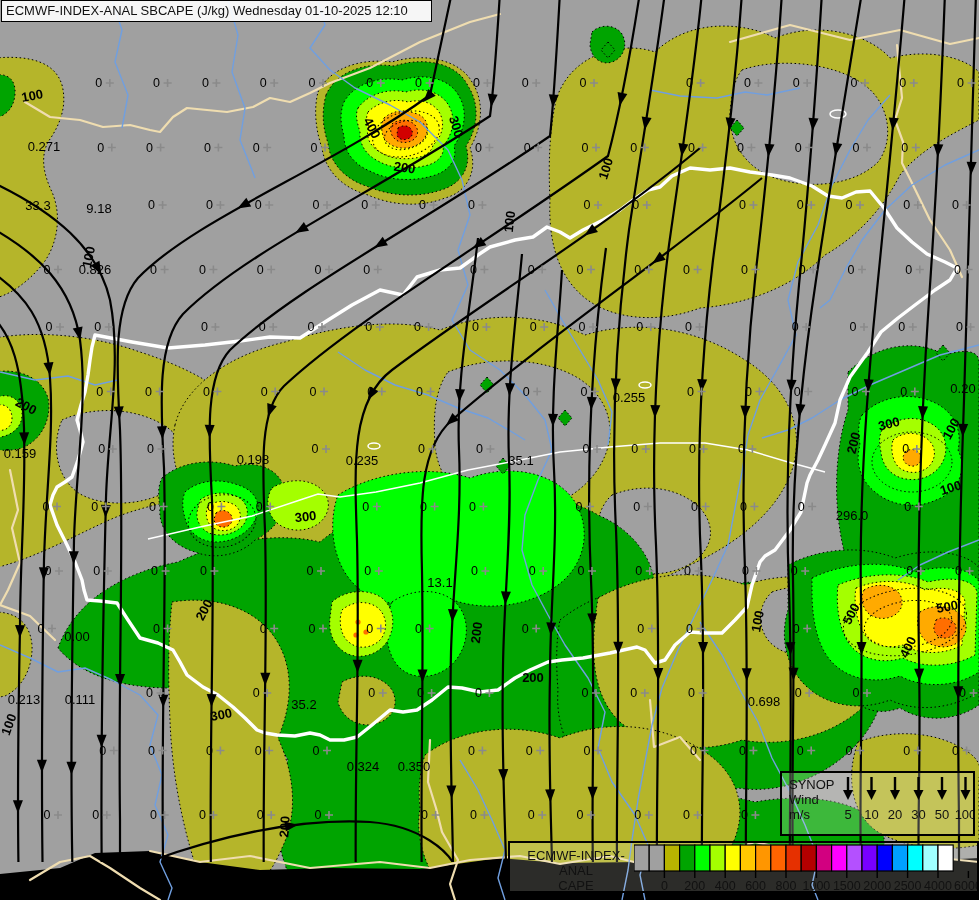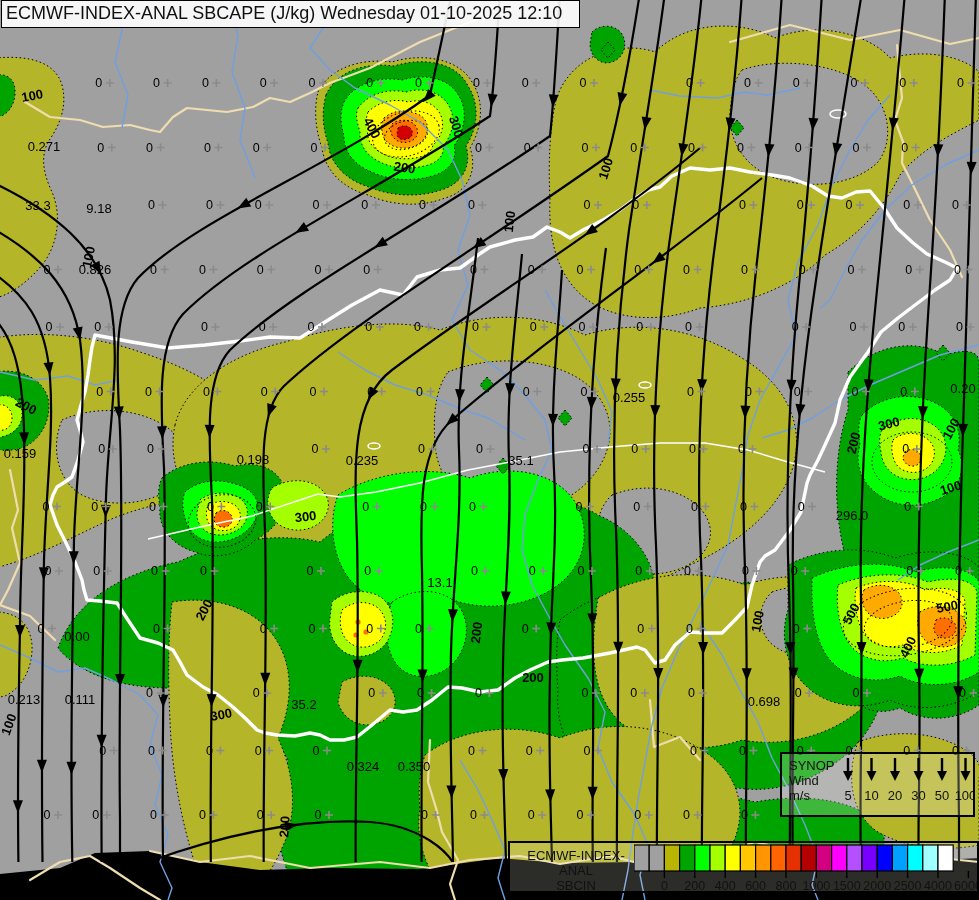--- a/index.html
+++ b/index.html
@@ -2,23 +2,23 @@
 <html><head>
 <meta charset="utf-8">
 <style>
   html,body{margin:0;padding:0;background:#222;}
   #app{position:relative;width:979px;height:900px;overflow:hidden;background:#a0a0a0;
        font-family:"Liberation Sans",sans-serif;}
   #mapsvg{position:absolute;left:0;top:0;}
   
   #titlebox{position:absolute;left:1px;top:1px;z-index:30;}
   .ttl-line{display:table;border:1px solid #000;background:rgba(255,255,255,0.9);
-    padding:2px 17px 3px 4px;font-size:18px;color:#111;margin-top:-1px;white-space:nowrap;text-align:right;}
+    padding:2px 23px 3px 4px;font-size:13px;color:#111;margin-top:-1px;white-space:nowrap;text-align:right;}
   
-  #windleg{position:absolute;left:780px;top:752px;width:191px;height:61px;border:2px solid #000;
+  #windleg{position:absolute;left:780px;top:771px;width:191px;height:61px;border:2px solid #000;
     background:rgba(245,245,235,0.25);z-index:30;display:flex;}
   #windleg .wtitles{width:54px;padding:4px 0 0 7px;font-size:13px;color:#111;line-height:15px;}
   #windleg .warrows{flex:1;position:relative;}
   
   #capeleg{position:absolute;left:508px;top:841px;width:471px;height:52px;border:2px solid #000;
     background:rgba(245,245,225,0.18);z-index:30;display:flex;box-sizing:border-box;}
   #capeleg .ctitles{width:124px;padding:5px 0 0 8px;font-size:13px;color:#111;line-height:15px;}
   #capeleg .ctitles div{text-align:center;}
   #capeleg .cunit{margin-top:4px;}
   #capeleg .cbar{flex:1;position:relative;}
@@ -668,21 +668,21 @@
           <path d="M 127.5,4 L 127.5,20" stroke="#000" stroke-width="2.4"></path>
           <path d="M 127.5,27 L 122.5,17 L 132.5,17 Z" fill="#000"></path>
           <text x="127.5" y="46" text-anchor="middle" font-size="13" font-family="&quot;Liberation Sans&quot;,sans-serif" fill="#111">100</text>
         </svg>
     </div>
   </div>
 
   <div id="capeleg">
     <div class="ctitles">
       <div>ECMWF-INDEX-ANAL</div>
-      <div>SBCIN</div>
+      <div>CAPE</div>
       <div class="cunit">J/kg</div>
     </div>
     <div class="cbar">
       <svg id="capesvg" width="343" height="48" viewBox="0 0 343 48">
           <rect x="0.0" y="2" width="15.2" height="26" fill="#a0a0a0" stroke="#000" stroke-width="1.2"></rect>
           <rect x="15.2" y="2" width="15.2" height="26" fill="#a0a0a0" stroke="#000" stroke-width="1.2"></rect>
           <rect x="30.4" y="2" width="15.2" height="26" fill="#b8b400" stroke="#000" stroke-width="1.2"></rect>
           <rect x="45.6" y="2" width="15.2" height="26" fill="#00a400" stroke="#000" stroke-width="1.2"></rect>
           <rect x="60.8" y="2" width="15.2" height="26" fill="#00ff00" stroke="#000" stroke-width="1.2"></rect>
           <rect x="76.0" y="2" width="15.2" height="26" fill="#a4ff00" stroke="#000" stroke-width="1.2"></rect>

